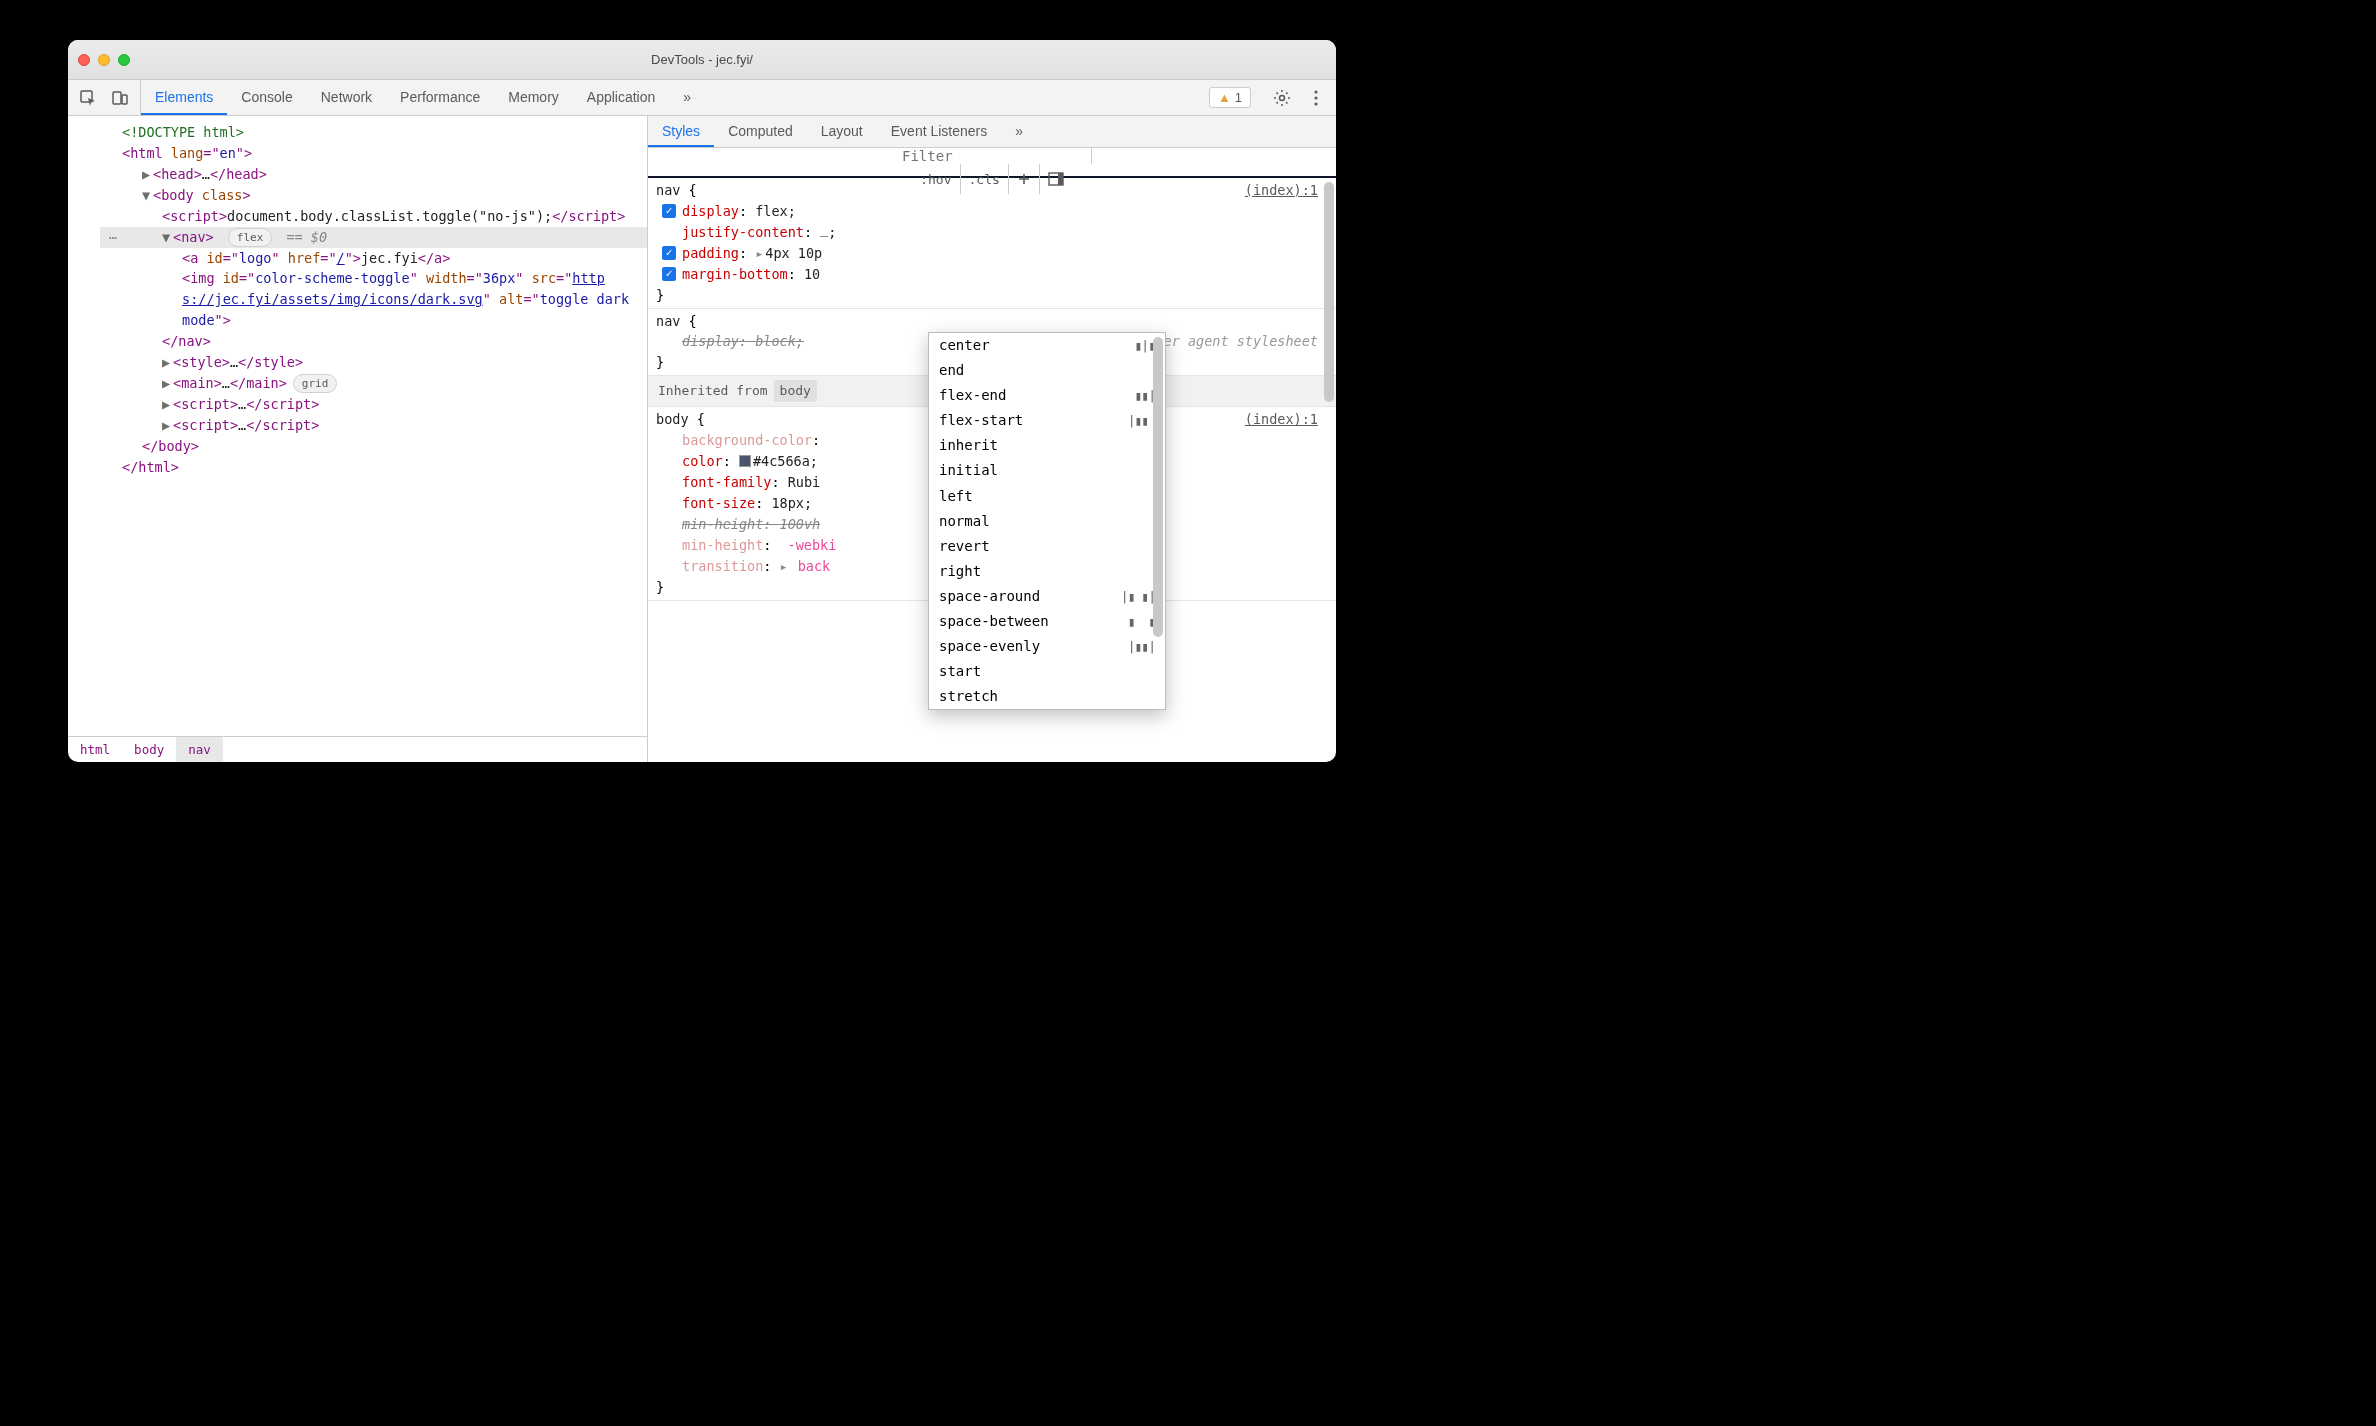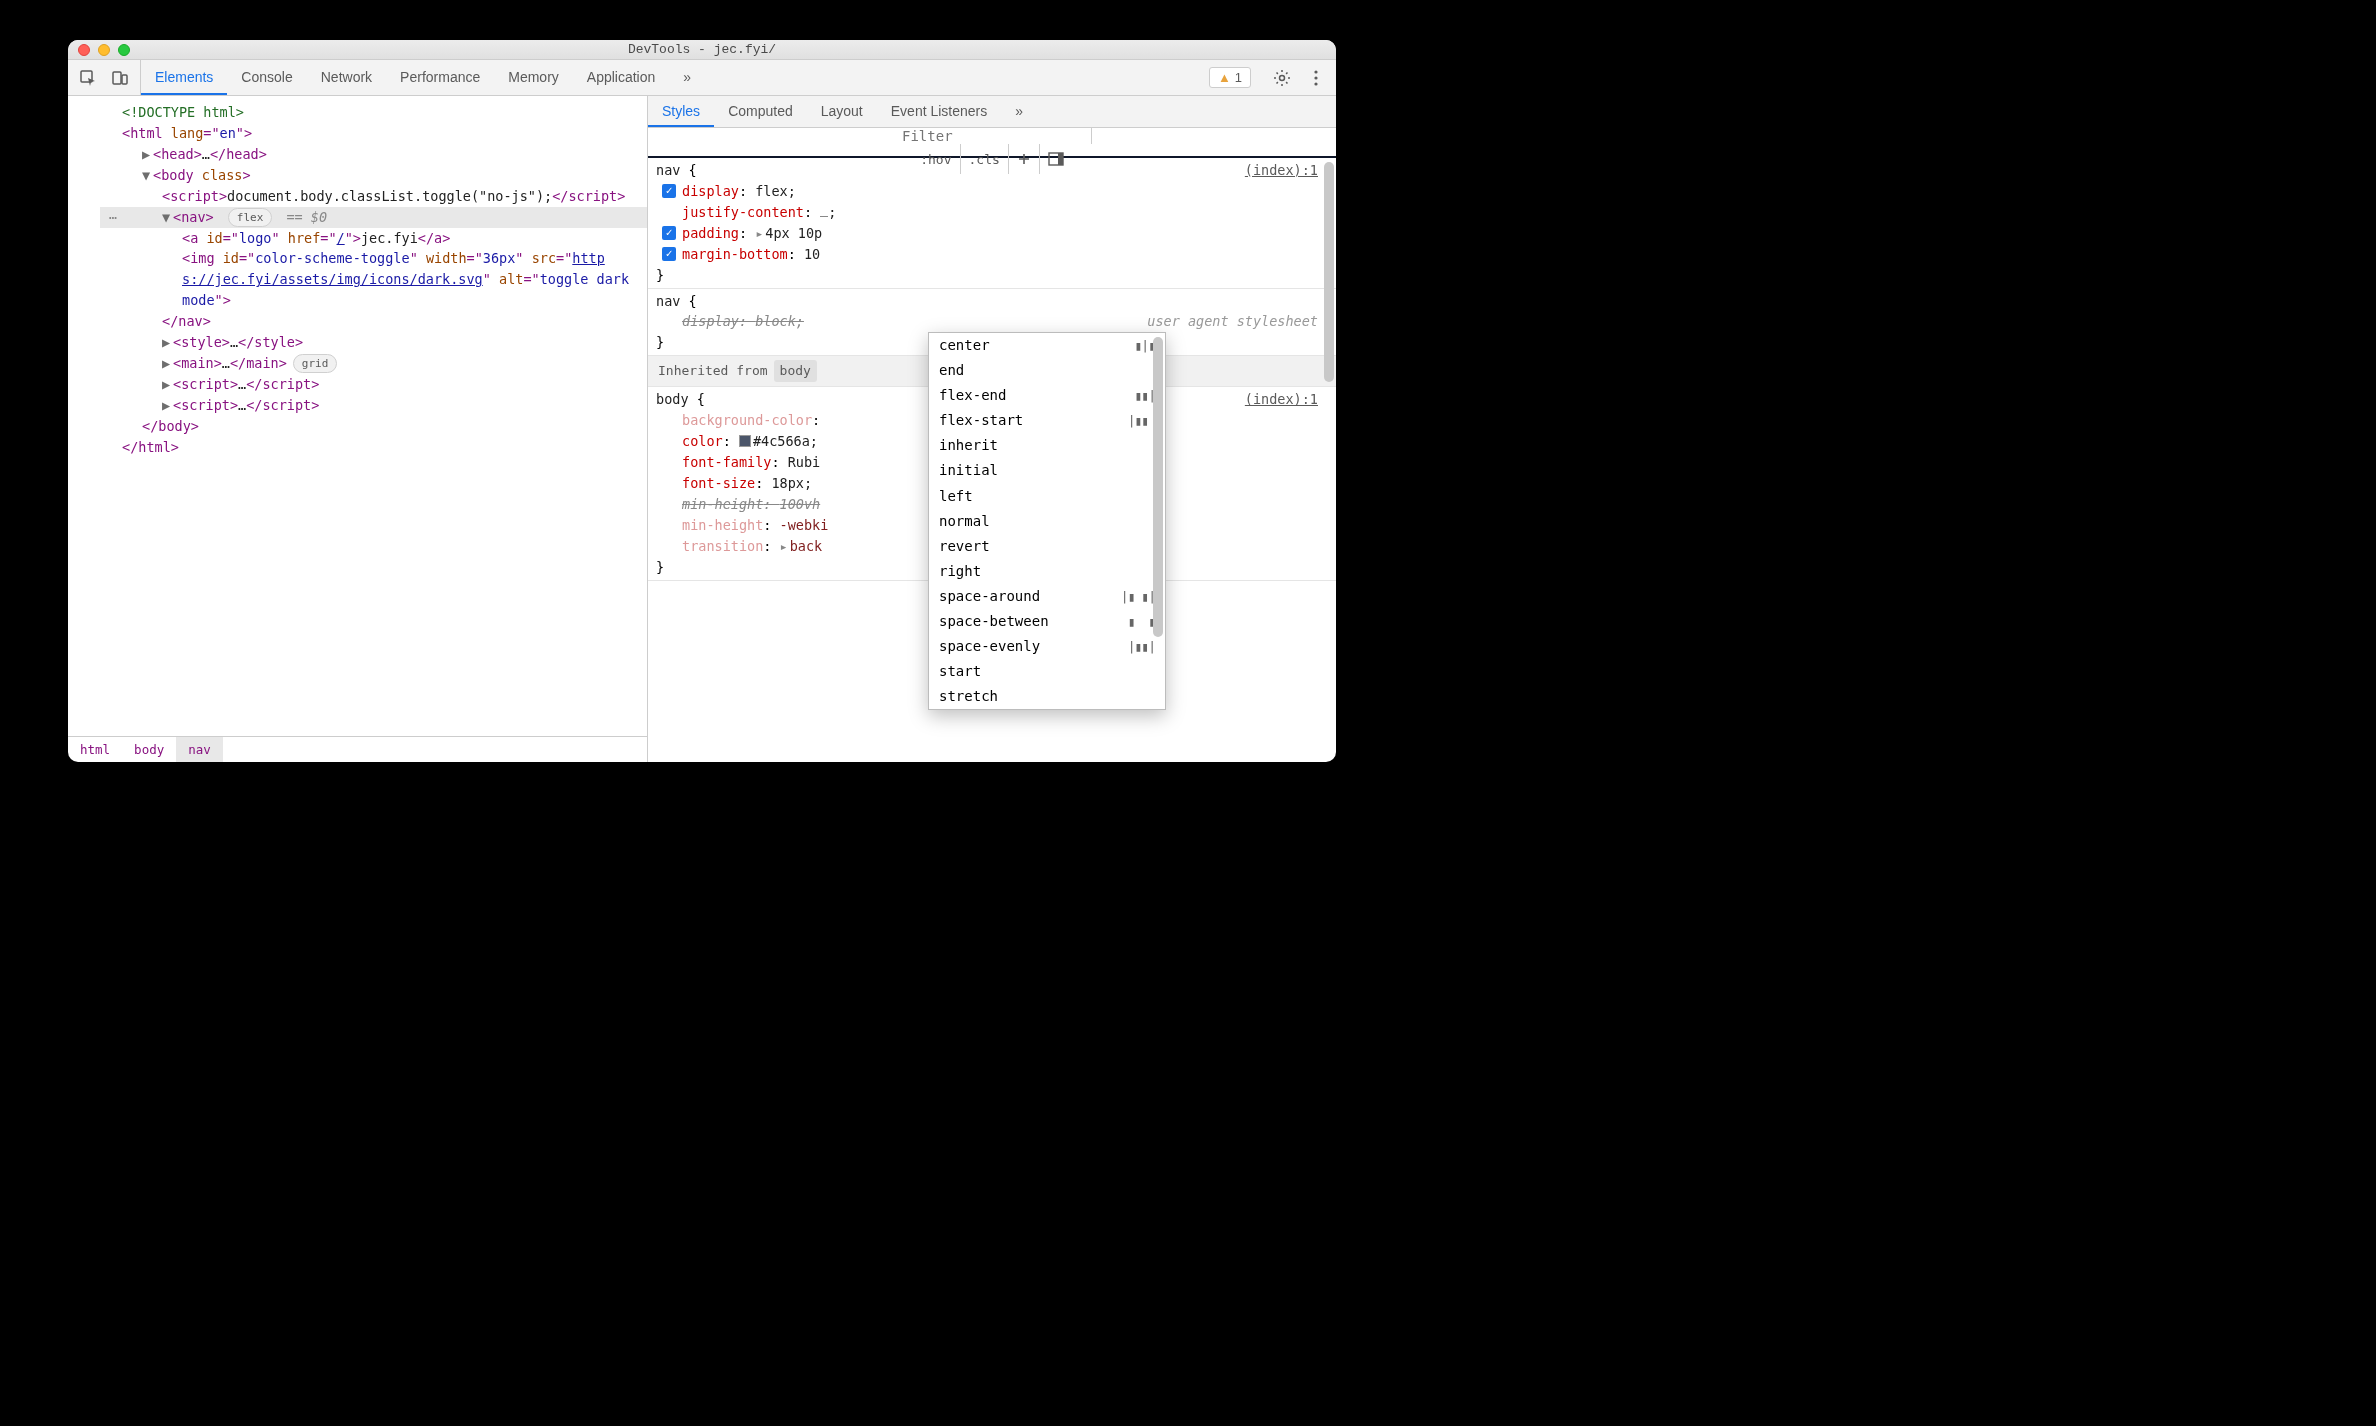--- a/index.html
+++ b/index.html
@@ -17,28 +17,27 @@
     width: 1268px;
     height: 722px;
     background: #fff;
     border-radius: 10px;
     box-shadow: 0 20px 60px rgba(0,0,0,0.5);
     display: flex;
     flex-direction: column;
     overflow: hidden;
   }
   .titlebar {
-    height: 20px;
+    height: 40px;
     background: linear-gradient(#ececec, #e0e0e0);
     border-bottom: 1px solid #cdcdcd;
     display: flex;
     align-items: center;
     padding: 0 10px;
     position: relative;
-    font-family: Liberation Mono, monospace;
   }
   .traffic-lights { display: flex; gap: 8px; }
   .traffic-light { width: 12px; height: 12px; border-radius: 50%; }
   .tl-red { background: #ff5f57; border: 0.5px solid #e0443e; }
   .tl-yellow { background: #ffbd2e; border: 0.5px solid #dea123; }
   .tl-green { background: #28c940; border: 0.5px solid #1aab29; }
   .title-text {
     position: absolute; left: 0; right: 0; text-align: center;
     font-size: 13px; color: #4a4a4a; pointer-events: none;
   }
@@ -151,21 +150,21 @@
   .prop-name { color: #c80000; }
   .prop-val { color: #222; }
   .prop-line .cb {
     position: absolute; left: 6px; top: 3px; width: 14px; height: 14px;
     background: #1a73e8; border-radius: 2px; display: flex; align-items: center; justify-content: center;
   }
   .prop-line .cb::after { content: "✓"; color: #fff; font-size: 11px; line-height: 1; }
   .struck { text-decoration: line-through; color: #888; font-style: italic; }
   .struck .prop-name, .struck .prop-val { color: #888; }
   .faded .prop-name { color: #d99; }
-  .faded .prop-val { color: #7f1d1d; }
+  .faded .prop-val { color: #ec4899; margin-left: 8px; }
   .swatch { display: inline-block; width: 12px; height: 12px; border: 1px solid #999; vertical-align: -1px; margin-right: 2px; }
   .tri-expand { color: #888; margin-right: 2px; }
 
   .editing-val {
     display: inline-block; min-width: 8px; border-bottom: 1px solid #888;
   }
 
   .autocomplete {
     position: absolute;
     left: 860px; 

